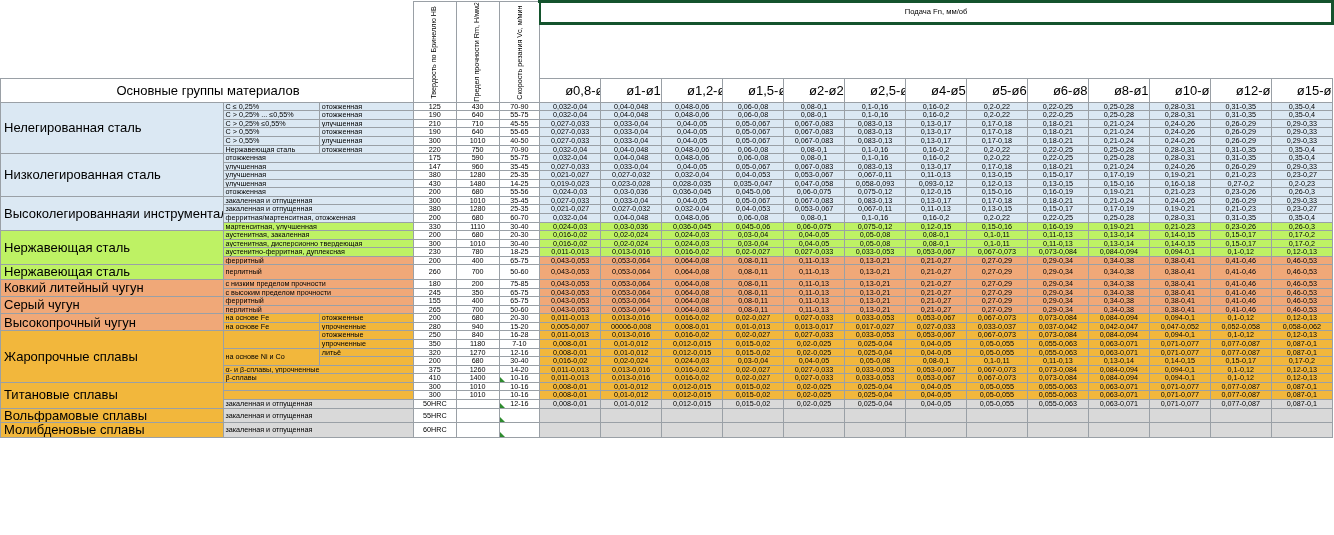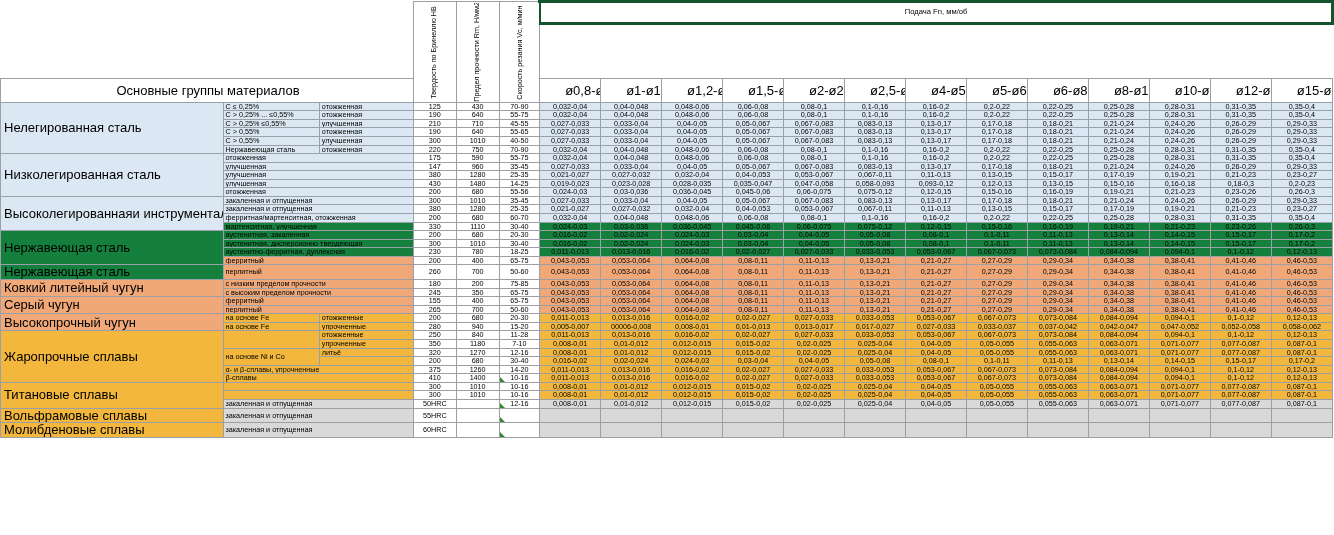--- a/index.html
+++ b/index.html
@@ -8,21 +8,21 @@
   td,th{border:1px solid #9aa0a6; font-size:7.2px; line-height:1.05; padding:0 1px; vertical-align:middle; white-space:nowrap; overflow:hidden;}
   .noborder{border:none;}
   .hdr-top{border:3px solid #14532d; text-align:center; font-size:7.6px; height:11px;}
   .vert{writing-mode:vertical-rl; transform:rotate(180deg); text-align:center; font-size:7.2px; line-height:1.1;}
   .grp{text-align:left; padding-left:3px; font-size:13px;}
   .sub{text-align:left; padding-left:2px;margin-left:28px;}
   .sub2{text-align:left; padding-left:2px;}
   .num{text-align:center;}
   .val{text-align:center;}
   .c-blue{background:#dbe8f3;}
-  .c-yellow{background:#15803d;}
+  .c-yellow{background:#bef264;}
   .c-orange{background:#f0a878;}
   .c-amber{background:#f2b73c;}
   .c-gray{background:#d9d9d9;}
   .c-white{background:#ffffff;}
   .hdrrow td{background:#ffffff;}
   .dia{text-align:center;font-size:13px;padding-left:25px;}
   .tri{position:relative;}
   .tri:after{content:"";position:absolute;left:0;bottom:0;border-left:5px solid #2e8b2e;border-top:5px solid transparent;}
 </style>
 </head>
@@ -278,21 +278,21 @@
           <td class="val c-blue">0,023-0,028</td>
           <td class="val c-blue">0,028-0,035</td>
           <td class="val c-blue">0,035-0,047</td>
           <td class="val c-blue">0,047-0,058</td>
           <td class="val c-blue">0,058-0,093</td>
           <td class="val c-blue">0,093-0,12</td>
           <td class="val c-blue">0,12-0,13</td>
           <td class="val c-blue">0,13-0,15</td>
           <td class="val c-blue">0,15-0,16</td>
           <td class="val c-blue">0,16-0,18</td>
-          <td class="val c-blue">0,18-0,3</td>
+          <td class="val c-blue">0,27-0,2</td>
           <td class="val c-blue">0,2-0,23</td>
         </tr>
         <tr>
           <td class="sub c-blue" colspan="2">отожженная</td>
           <td class="num c-white">200</td>
           <td class="num c-white">680</td>
           <td class="num c-white">55-56</td>
           <td class="val c-blue">0,024-0,03</td>
           <td class="val c-blue">0,03-0,036</td>
           <td class="val c-blue">0,036-0,045</td>
@@ -599,21 +599,21 @@
           <td class="val c-amber">0,047-0,052</td>
           <td class="val c-amber">0,052-0,058</td>
           <td class="val c-amber">0,058-0,062</td>
         </tr>
         <tr>
           <td class="grp c-amber" rowspan="6">Жаропрочные сплавы</td>
           <td class="sub c-amber" rowspan="2"></td>
           <td class="sub2 c-amber">отожженные</td>
           <td class="num c-white">250</td>
           <td class="num c-white">840</td>
-          <td class="num c-white">11-28</td>
+          <td class="num c-white">16-28</td>
           <td class="val c-amber">0,011-0,013</td>
           <td class="val c-amber">0,013-0,016</td>
           <td class="val c-amber">0,016-0,02</td>
           <td class="val c-amber">0,02-0,027</td>
           <td class="val c-amber">0,027-0,033</td>
           <td class="val c-amber">0,033-0,053</td>
           <td class="val c-amber">0,053-0,067</td>
           <td class="val c-amber">0,067-0,073</td>
           <td class="val c-amber">0,073-0,084</td>
           <td class="val c-amber">0,084-0,094</td>

